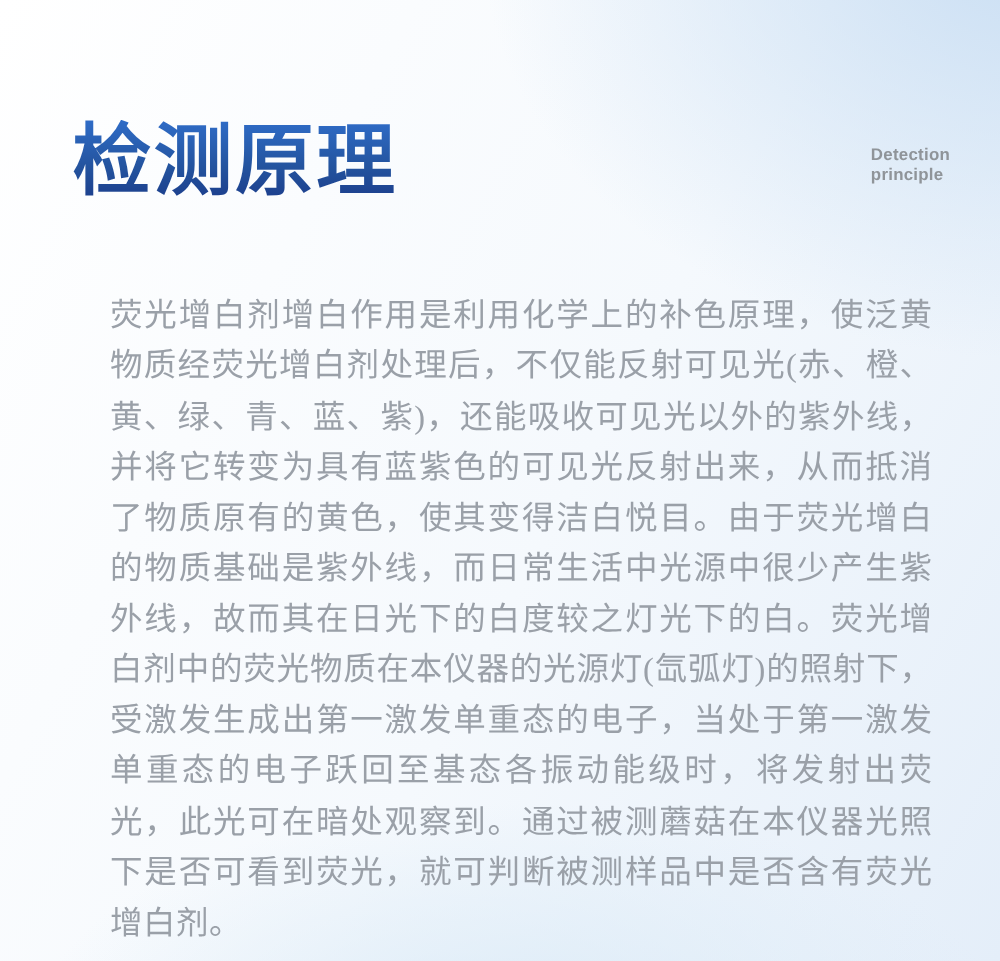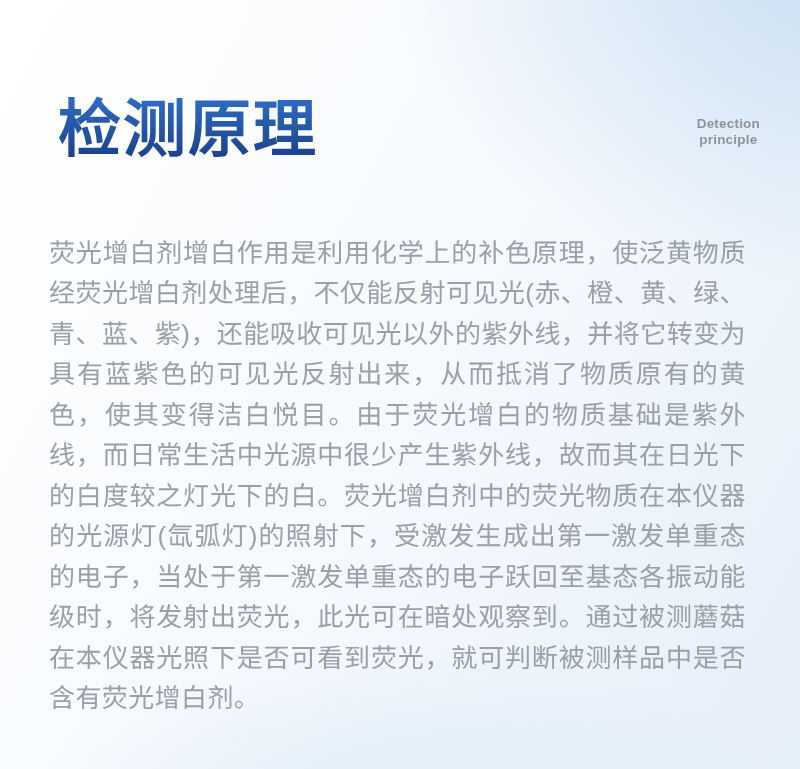--- a/index.html
+++ b/index.html
@@ -51,32 +51,33 @@
       -webkit-background-clip: text;
       background-clip: text;
       -webkit-text-fill-color: transparent;
       color: transparent;
     }
   }
 
   .subtitle {
     display: flex;
     flex-direction: column;
-    align-items: center;
+    align-items: flex-start;
     text-align: center;
     color: var(--subtitle-text);
     font-size: 13.5px;
     font-weight: 600;
     line-height: 16px;
     letter-spacing: 0.2px;
     margin-top: 6px;
   }
 
   .content {
-    margin: 70px 54px 0 49px;
+    margin: 70px 54px 0 88px;
+    font-family: Liberation Serif, serif;
   }
 
   .body-text {
     font-size: 26px;
     line-height: 40.5px;
     letter-spacing: 0.4px;
     color: var(--body-text);
     text-align: justify;
   }
 </style>

